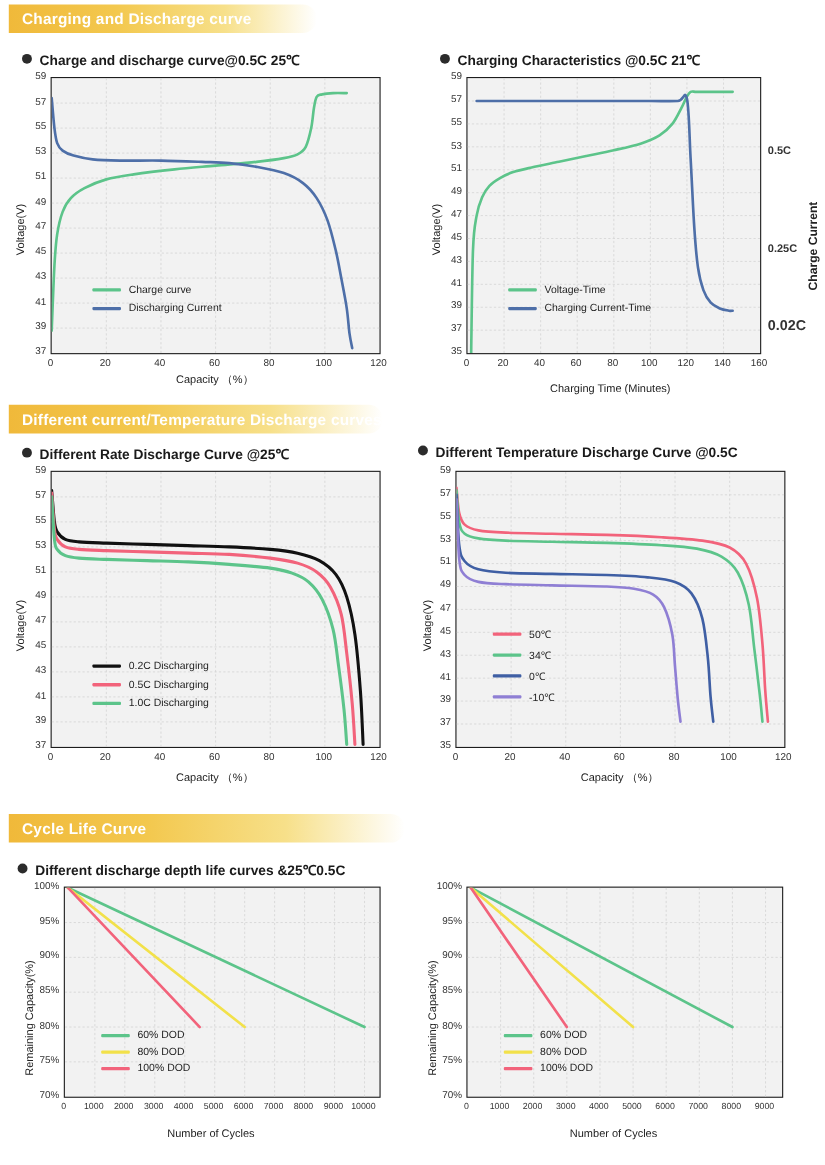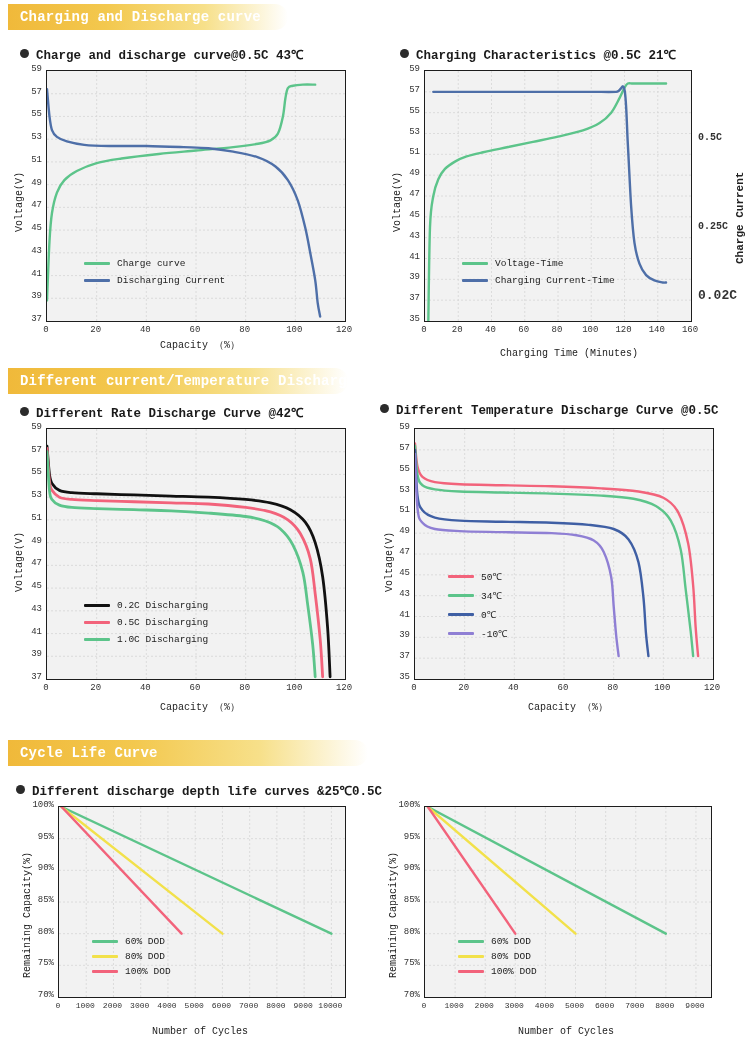--- a/index.html
+++ b/index.html
@@ -3,21 +3,21 @@
 <meta charset="utf-8">
 <style>
   * { box-sizing: border-box; }
   html, body {
     margin: 0; padding: 0;
     width: 750px; height: 1059px;
     background: #ffffff;
     font-family: "Liberation Sans", sans-serif;
     color: #111;
   }
-  .page { position: relative; width: 750px; height: 1052px; overflow: hidden; font-family: Liberation Mono, monospace; }
+  .page { position: relative; width: 750px; height: 1052px; overflow: hidden; }
 
   
   .banner {
     position: absolute;
     height: 26px;
     border-radius: 0 13px 13px 0;
     background: linear-gradient(to right, #f0b93a 0%, #f3c84e 35%, #f7e08a 70%, #ffffff 100%);
     color: #ffffff;
     font-size: 14px;
     font-weight: bold;
@@ -83,27 +83,27 @@
 </head>
 <body>
 
 <div class="page">
 
   <div class="banner b1">Charging and Discharge curve</div>
   <div class="banner b2">Different current/Temperature Discharge curves</div>
   <div class="banner b3">Cycle Life Curve</div>
 
   <div class="ctitle" style="left:20px; top:46px;">
-    <span class="bullet"></span><span>Charge and discharge curve@0.5C 43℃</span>
+    <span class="bullet"></span><span>Charge and discharge curve@0.5C 25℃</span>
   </div>
   <div class="ctitle" style="left:400px; top:46px;">
     <span class="bullet"></span><span>Charging Characteristics @0.5C 21℃</span>
   </div>
   <div class="ctitle" style="left:20px; top:404px;">
-    <span class="bullet"></span><span>Different Rate Discharge Curve @42℃</span>
+    <span class="bullet"></span><span>Different Rate Discharge Curve @25℃</span>
   </div>
   <div class="ctitle" style="left:380px; top:404px;">
     <span class="bullet"></span><span>Different Temperature Discharge Curve @0.5C</span>
   </div>
   <div class="ctitle" style="left:16px; top:782px;">
     <span class="bullet"></span><span>Different discharge depth life curves &amp;25℃0.5C</span>
   </div>
 
   <div class="panel">
     <div class="plot" id="plot-chart1" style="left:46px; top:70px; width:300px; height:252px;">

